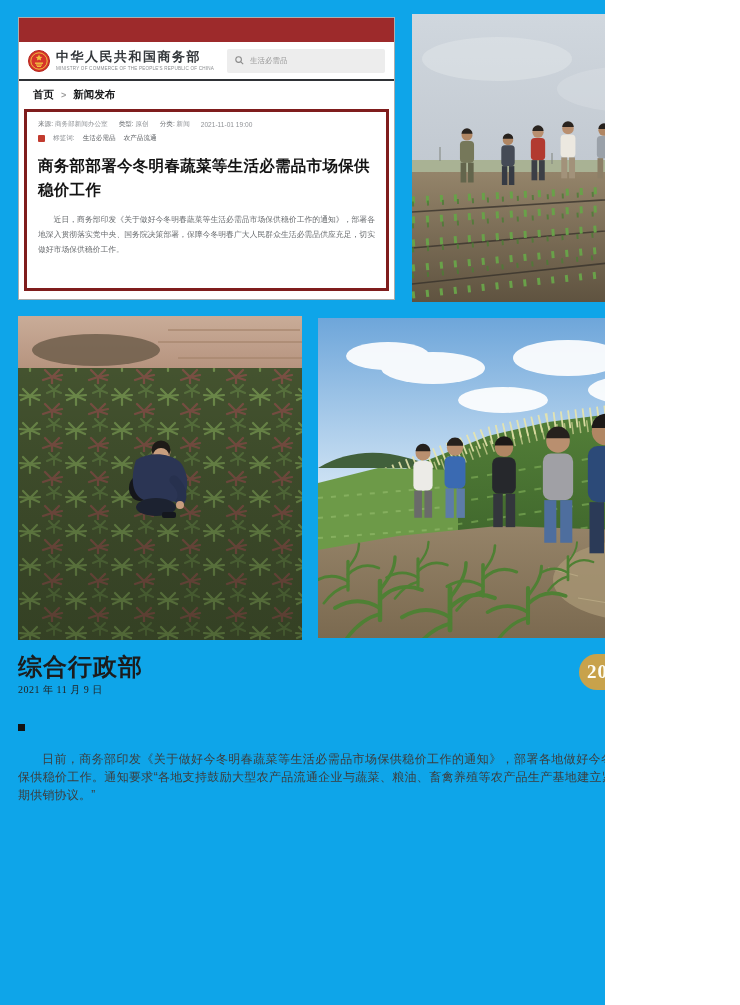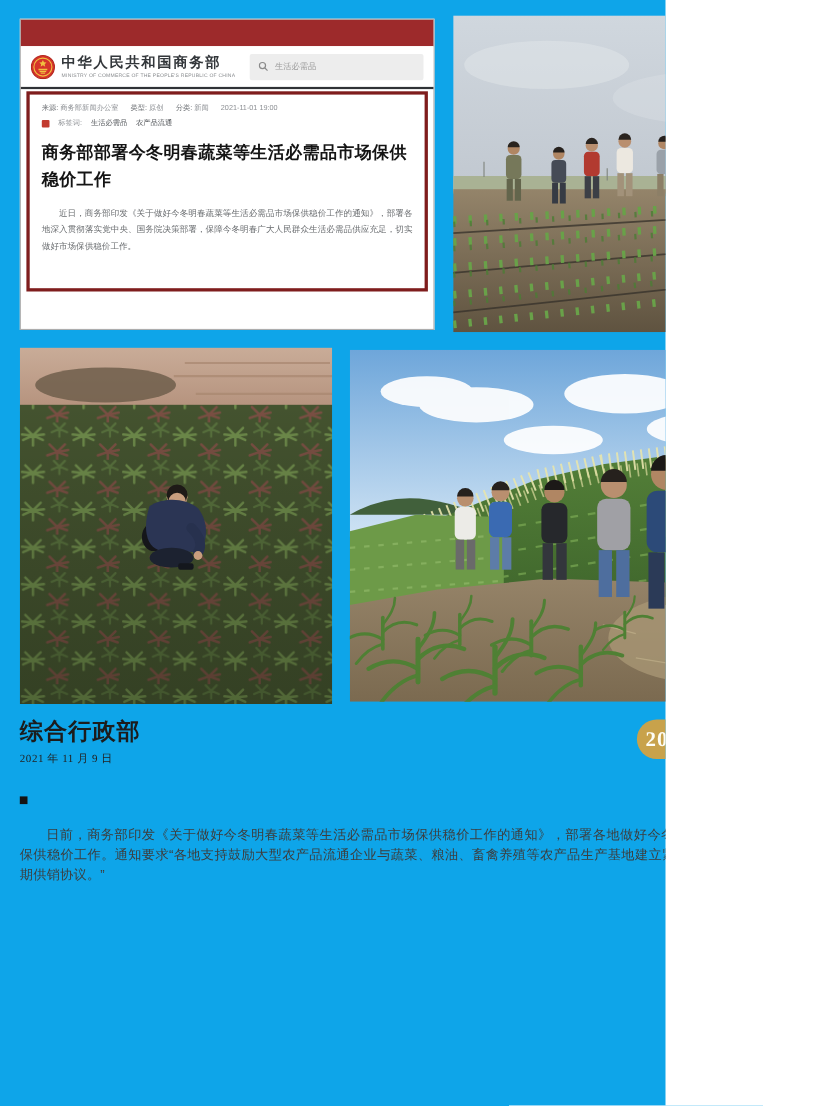--- a/index.html
+++ b/index.html
@@ -38,21 +38,21 @@
 
   
   .photo{position:absolute;display:block;}
   .photo svg{display:block;width:100%;height:100%;}
   .photo-tr{left:412px;top:14px;width:318px;height:288px;}
   .photo-bl{left:18px;top:316px;width:284px;height:324px;}
   .photo-br{left:318px;top:318px;width:412px;height:320px;}
 
   
   .dept{position:absolute;left:18px;top:651px;font-family:"Liberation Serif",serif;
-        font-size:21px;font-weight:600;color:#1c1c1c;letter-spacing:1px;}
+        font-size:24px;font-weight:600;color:#1c1c1c;letter-spacing:1px;}
   .issue-date{position:absolute;left:18px;top:683px;font-family:"Liberation Serif",serif;
         font-size:10px;color:#222;letter-spacing:.5px;}
   .badge{position:absolute;left:579px;top:654px;width:136px;height:36px;background:#c8a24b;
          border-radius:18px;display:flex;align-items:center;justify-content:center;
          font-family:"Liberation Serif",serif;font-size:19px;font-weight:bold;
          color:#fdfdf5;letter-spacing:1px;}
 
   
   .headline{position:absolute;left:18px;top:717px;width:706px;display:flex;gap:9px;}
   .bullet{width:7px;height:7px;background:#141414;margin-top:7px;flex:0 0 auto;}
@@ -87,20 +87,25 @@
         <svg width="9" height="9" viewBox="0 0 9 9">
           <circle cx="3.6" cy="3.6" r="2.8" fill="none" stroke="#8a8a8a" stroke-width="1.1"></circle>
           <line x1="5.8" y1="5.8" x2="8.2" y2="8.2" stroke="#8a8a8a" stroke-width="1.1"></line>
         </svg>
         <span class="search-ph">生活必需品</span>
       </div>
     </div>
 
     <div class="dark-line"></div>
 
+    <div class="crumbs">
+      <span class="crumb">首页</span>
+      <span class="crumb-sep">&gt;</span>
+      <span class="crumb">新闻发布</span>
+    </div>
 
     <div class="article-box">
       <div class="meta-row">
         <span class="meta-item"><b>来源:</b> <span>商务部新闻办公室</span></span>
         <span class="meta-item"><b>类型:</b> <span>原创</span></span>
         <span class="meta-item"><b>分类:</b> <span>新闻</span></span>
         <span class="meta-item">2021-11-01 19:00</span>
       </div>
       <div class="tags-row">
         <span class="tag-ico"></span>

